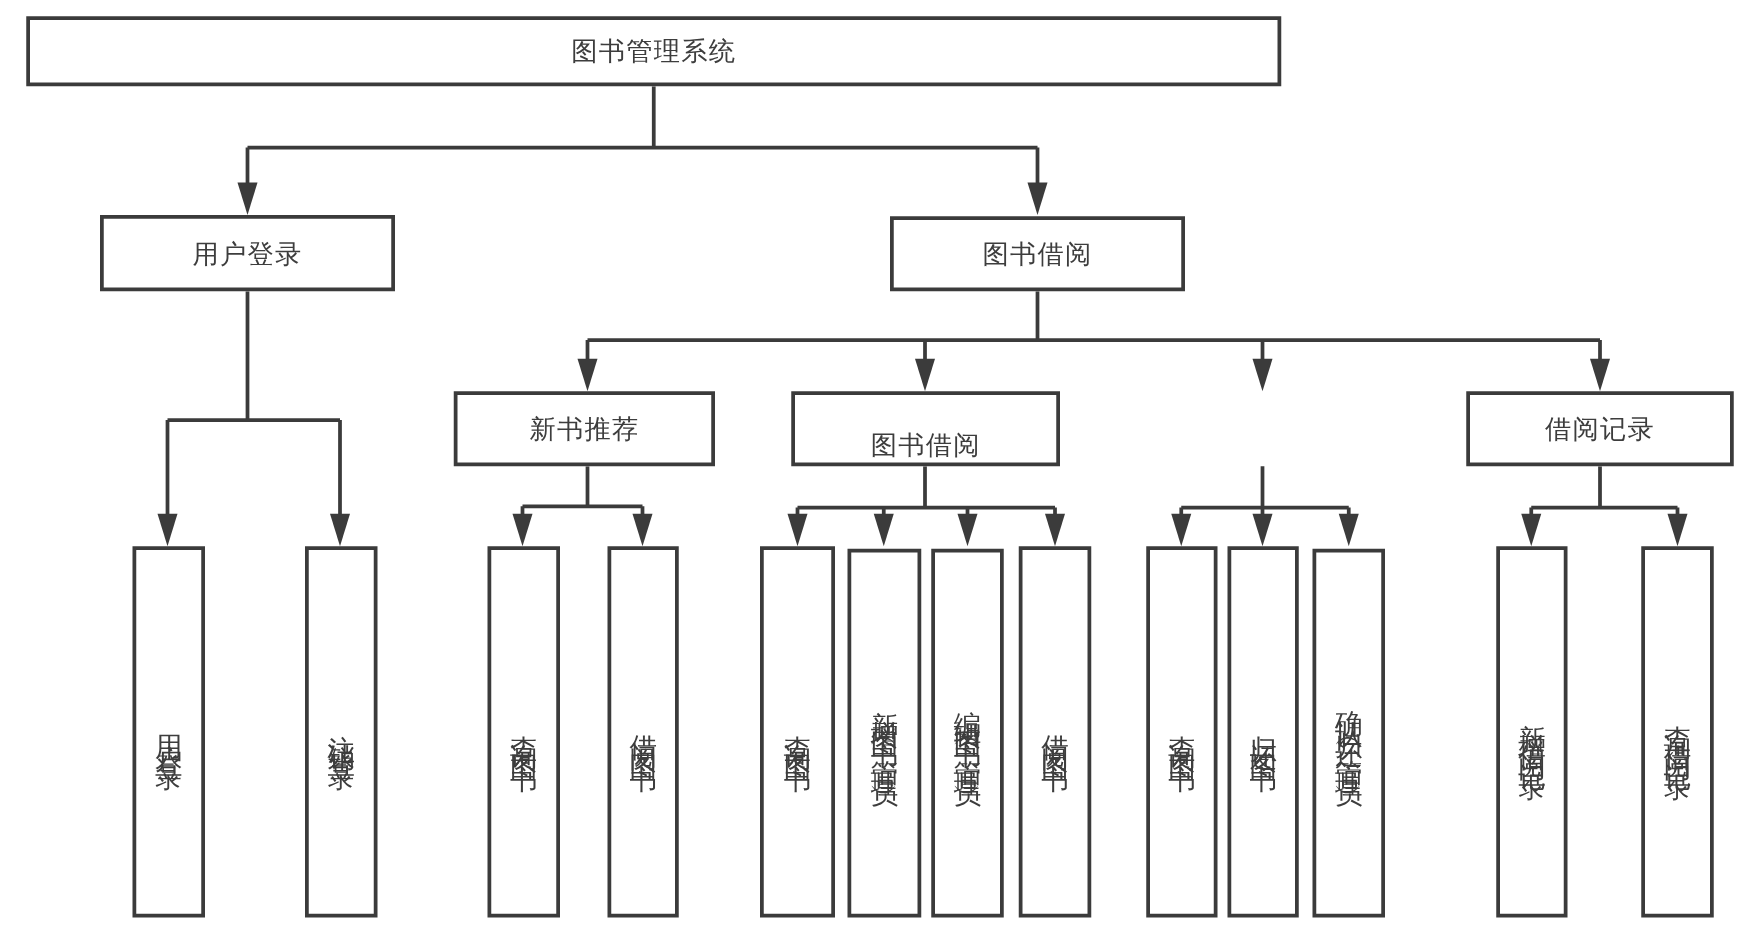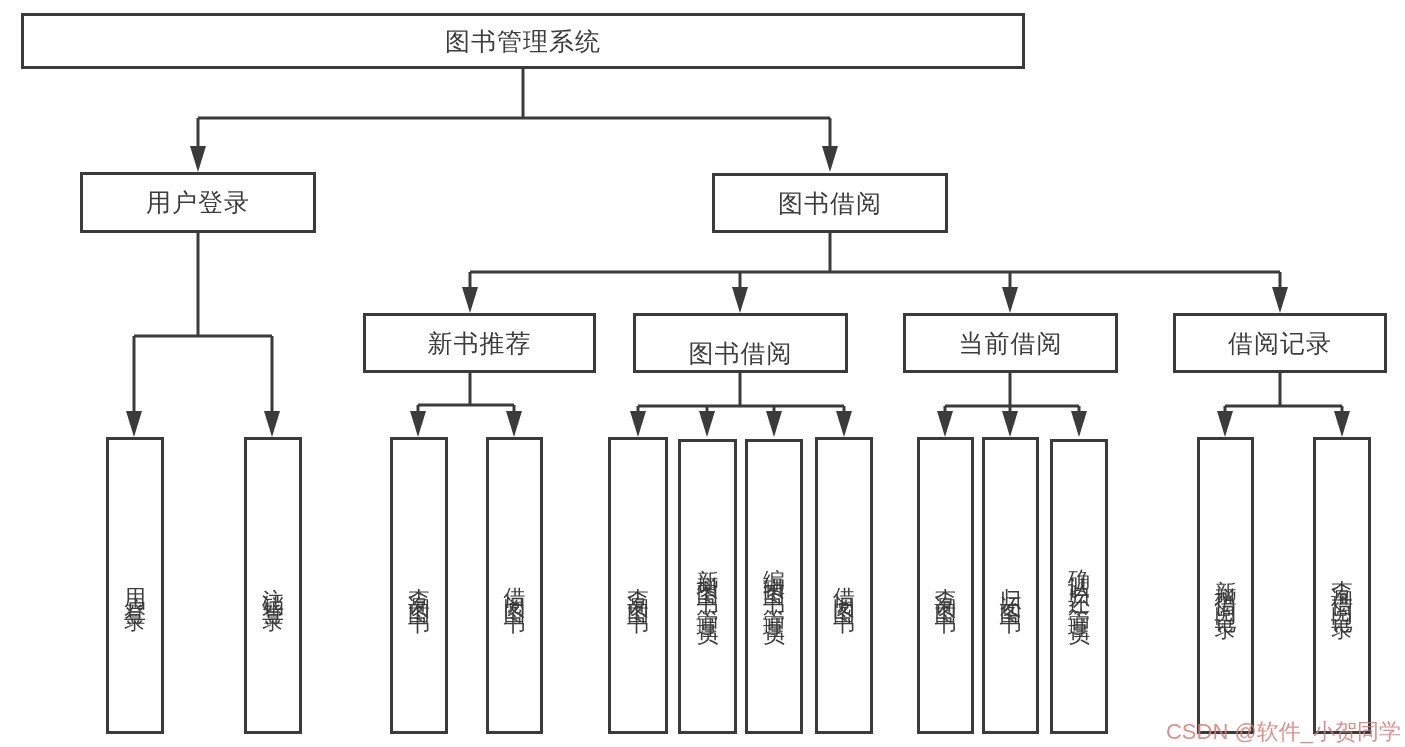--- a/index.html
+++ b/index.html
@@ -20,21 +20,21 @@
     position: absolute;
     background: #ffffff;
     border: 3px solid #3b3b3b;
     box-sizing: border-box;
     display: flex;
     align-items: center;
     justify-content: center;
     color: #3d3d3d;
   }
   .hlabel {
-    font-size: 25px;
+    font-size: 21px;
     letter-spacing: 1px;
     white-space: nowrap;
   }
   .vtext {
     writing-mode: vertical-rl;
     text-orientation: mixed;
     font-size: 22px;
     letter-spacing: 8px;
     line-height: 1;
     color: #3d3d3d;
@@ -131,28 +131,25 @@
     <span class="hlabel">图书管理系统</span>
   </div>
 
   <div class="box" style="left:80px; top:172px; width:236px; height:61px;">
     <span class="hlabel">用户登录</span>
   </div>
   <div class="box" style="left:712px; top:173px; width:236px; height:60px;">
     <span class="hlabel">图书借阅</span>
   </div>
 
-  <div class="box" style="left:363px; top:313px; width:233px; height:60px;justify-content:center;">
+  <div class="box" style="left:363px; top:313px; width:209px; height:60px;justify-content:center;">
     <span class="hlabel">新书推荐</span>
   </div>
   <div class="box" style="left:633px; top:313px; width:215px; height:60px;align-items:flex-end;">
     <span class="hlabel">图书借阅</span>
-  </div>
-  <div class="box" style="left:903px; top:313px; width:215px; height:60px;">
-    <span class="hlabel">当前借阅</span>
   </div>
   <div class="box" style="left:1173px; top:313px; width:214px; height:60px;">
     <span class="hlabel">借阅记录</span>
   </div>
 
   <div class="box" style="left:106px; top:437px; width:58px; height:297px;">
     <span class="vtext">用户登录</span>
   </div>
   <div class="box" style="left:244px; top:437px; width:58px; height:297px;">
     <span class="vtext">注销登录</span>
@@ -188,15 +185,14 @@
     <span class="vtext">确认归还（管理员）</span>
   </div>
 
   <div class="box" style="left:1197px; top:437px; width:57px; height:297px;">
     <span class="vtext">新增借阅记录</span>
   </div>
   <div class="box" style="left:1313px; top:437px; width:58px; height:297px;">
     <span class="vtext">查询借阅记录</span>
   </div>
 
-  <div id="watermark">CSDN @软件_小贺同学</div>
 
 </div>
 
 </body></html>

